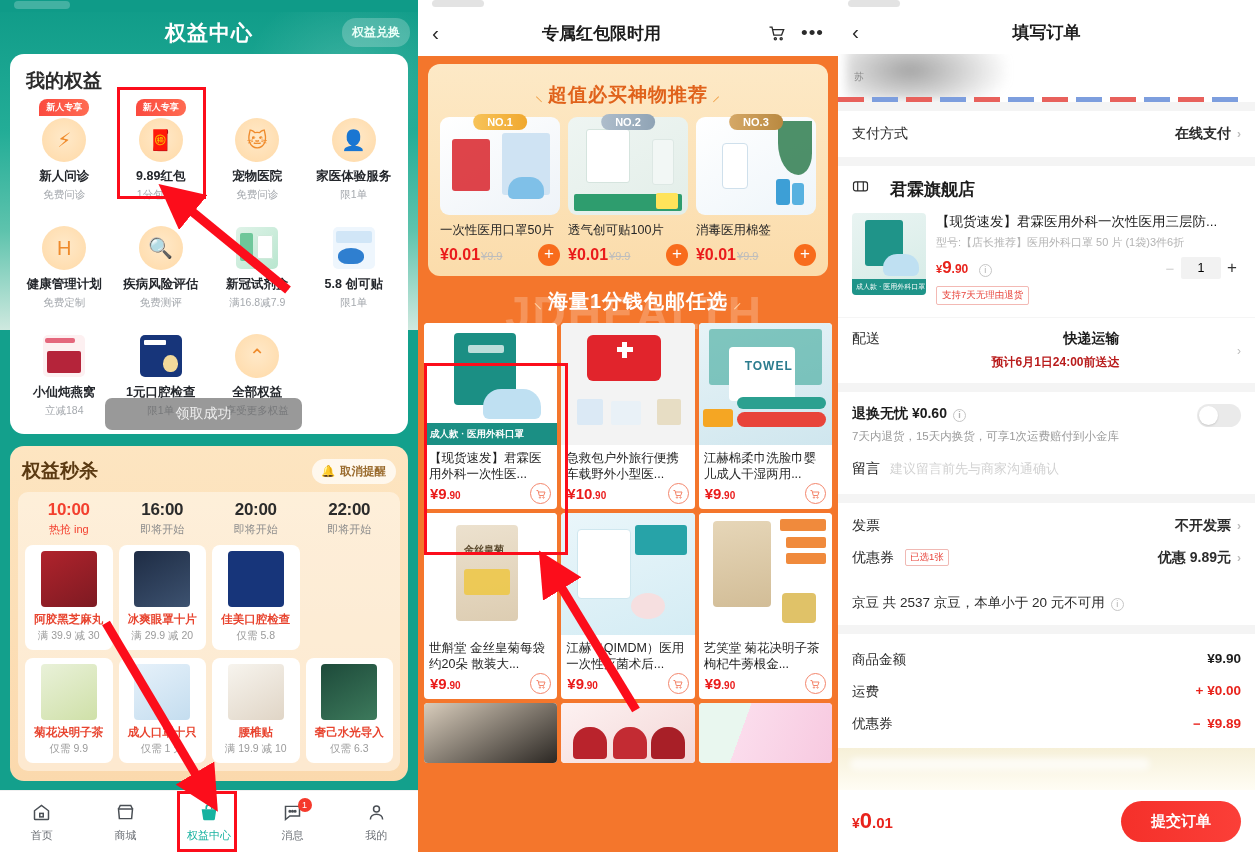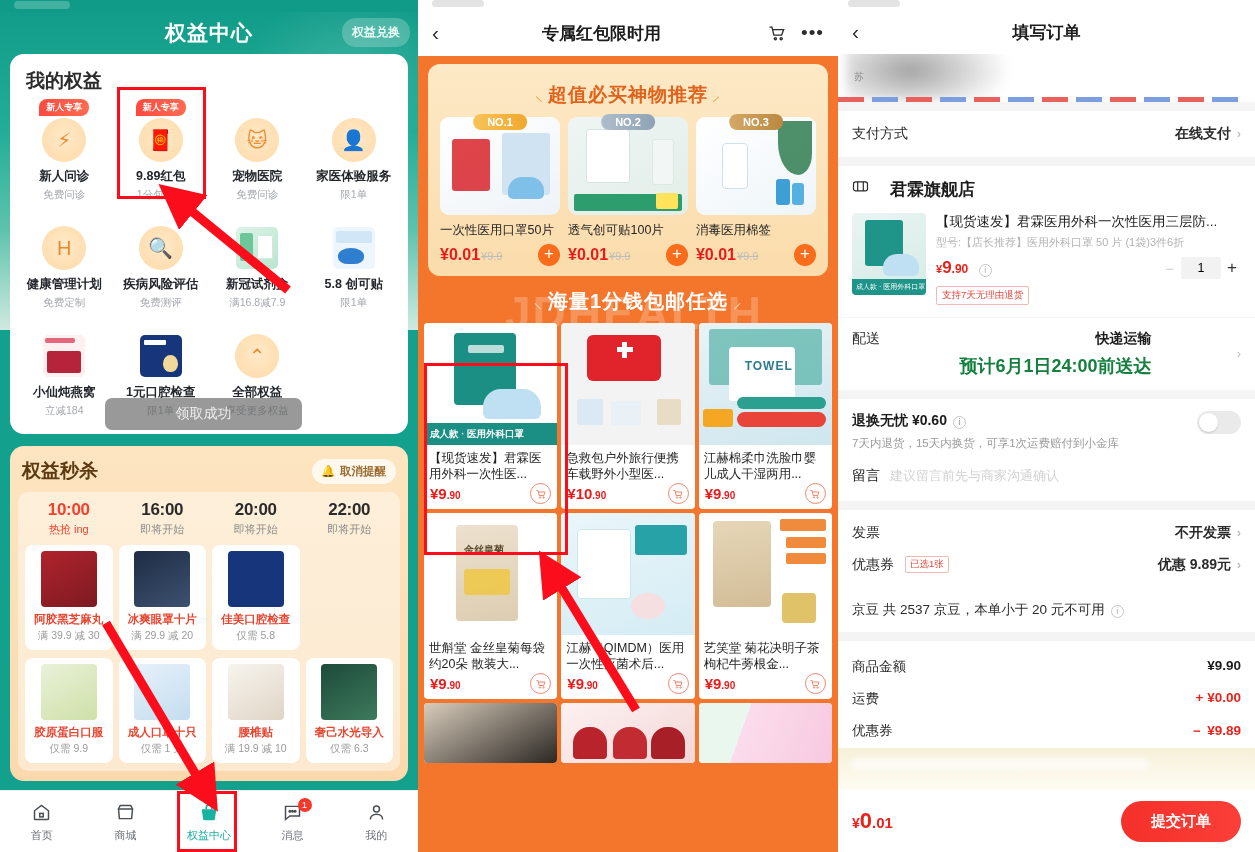--- a/index.html
+++ b/index.html
@@ -199,21 +199,21 @@
   .pprice3 .y { font-size: 11px; } .pprice3 .dec { font-size: 12px; }
   .info-i { display:inline-block; width:13px; height:13px; border-radius:50%; border:1px solid #c6c6c6; color:#b0b0b0; font-size:9px; line-height:11px; text-align:center; margin-left:6px;}
   .stepper { display: flex; align-items: center; gap: 2px; }
   .stepper .mn { color: #cfcfcf; font-size: 15px; width: 18px; text-align: center; }
   .stepper .qty { background: #f2f2f2; width: 40px; height: 22px; text-align: center; font-size: 12.5px; line-height: 22px; border-radius: 2px;}
   .stepper .pl { color: #333; font-size: 17px; width: 18px; text-align: center; }
   .rettag { display: inline-block; margin-top: 7px; border: 1px solid #f3b9b4; color: #e8433b; font-size: 9.5px; padding: 2px 5px; border-radius: 2px; }
   .row2 { padding: 12px 14px; border-top: 1px solid #f5f5f5; display:flex; justify-content:space-between; align-items:flex-start;}
   .del-right { text-align: right; }
   .del-1 { font-size: 14px; font-weight: 700; color: #1c1c1c; }
-  .del-2 { font-size: 18px; font-weight: 700; color: #15803d; margin-top: 6px; }
+  .del-2 { font-size: 12px; font-weight: 700; color: #b91c1c; margin-top: 6px; }
   .ins-row { padding: 13px 14px 12px; position: relative; }
   .ins-t { font-size: 14px; color: #1c1c1c; font-weight: 600; }
   .ins-s { font-size: 11.5px; color: #9a9a9a; margin-top: 6px; }
   .toggle { position: absolute; right: 14px; top: 12px; width: 44px; height: 23px; border-radius: 12px; background: #eaeaea; }
   .toggle i { position: absolute; left: 2px; top: 2px; width: 19px; height: 19px; border-radius: 50%; background: #fff; display: block; box-shadow: 0 1px 2px rgba(0,0,0,.14);}
   .msg-row { padding: 4px 14px 16px; display: flex; align-items: center; gap: 10px; }
   .msg-l { font-size: 14px; color: #1c1c1c; }
   .msg-p { font-size: 13px; color: #d2d2d2; }
   .cpn-badge { display: inline-block; border: 1px solid #f0b9b4; color: #e8433b; font-size: 9.5px; padding: 1px 4px; border-radius: 2px; margin-left: 7px; vertical-align: 2px;}
   .bean { padding: 13px 14px; font-size: 13.5px; color: #2b2b2b; }
@@ -382,21 +382,21 @@
               <div class="fs-n">佳美口腔检查</div>
               <div class="fs-p">仅需 5.8</div>
                 </div>
               </div>
           </div>
 
           <div class="fs-row">
             <div class="fs-cell">
                 <div class="fs-box">
               <i class="fs-img" style="background:linear-gradient(150deg,#e9f1d9,#cfe0a8)"></i>
-              <div class="fs-n">胶原蛋白口服</div>
+              <div class="fs-n">菊花决明子茶</div>
               <div class="fs-p">仅需 9.9</div>
                 </div>
               </div>
             <div class="fs-cell">
                 <div class="fs-box">
               <i class="fs-img" style="background:linear-gradient(150deg,#e6f1fa,#c4ddef)"></i>
               <div class="fs-n">成人口罩十只</div>
               <div class="fs-p">仅需 1 元</div>
                 </div>
               </div>

